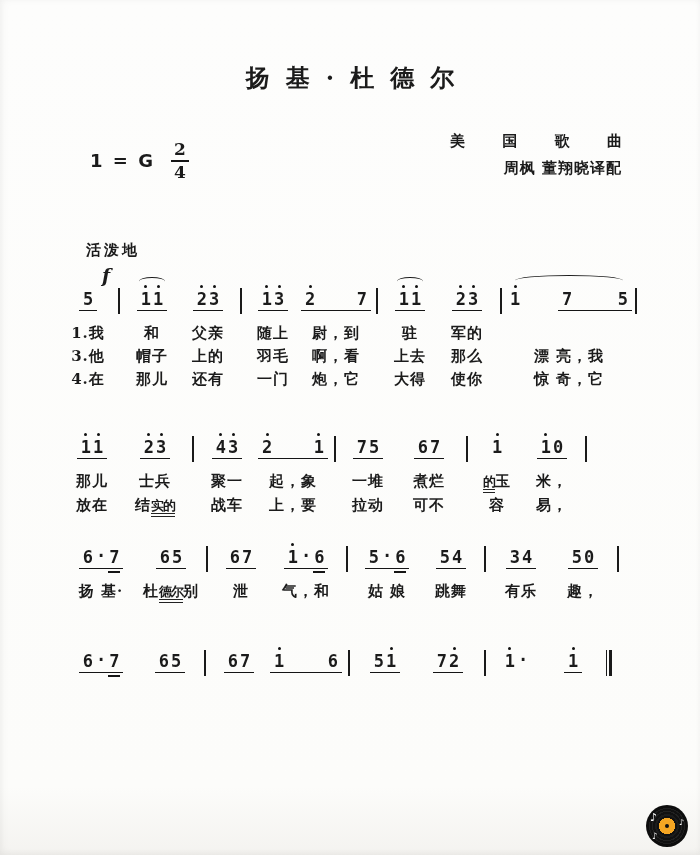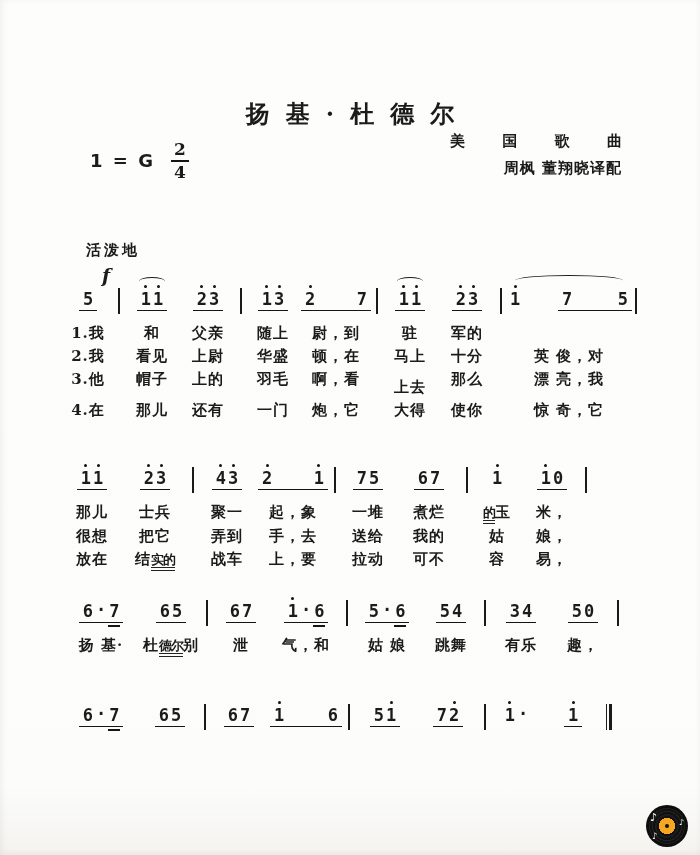--- a/index.html
+++ b/index.html
@@ -12,21 +12,20 @@
     overflow:hidden;
     color:#1b1b1b;
     font-family:"DejaVu Serif", serif;
   }
   .title{
     position:absolute;top:62px;left:0;right:0;
     text-align:center;
     font:700 24px "DejaVu Serif", serif;
     letter-spacing:16px;
     padding-left:16px;
-    margin-top:36px;
   }
   .keyrow{
     position:absolute;top:140px;left:90px;
     display:flex;align-items:center;gap:16px;
   }
   .keysig{font:700 18px "DejaVu Sans", sans-serif;letter-spacing:2px;}
   .meter{display:inline-flex;flex-direction:column;align-items:center;
     font:700 17px "DejaVu Serif", serif;line-height:1.1;}
   .meter .mtop{border-bottom:2px solid #151515;padding:0 3px 1px;}
   .meter .mbot{padding-top:1px;}
@@ -197,44 +196,29 @@
           <span class="lspace" style="width: 10px;"></span>
           <span class="lcell" style="width: 54px;">随上</span>
           <span class="lcell" style="width: 72px;">尉，到</span>
           <span class="lspace" style="width: 10px;"></span>
           <span class="lcell" style="width: 56px;">驻</span>
           <span class="lcell" style="width: 58px;">军的</span>
           <span class="lspace" style="width: 10px;"></span>
           <span class="lspace" style="width: 8px;"></span>
         </div>
         <div class="lyricrow">
-          <span class="lcell" style="width: 52px;">2.我</span>
-          <span class="lspace" style="width: 10px;"></span>
-          <span class="lcell" style="width: 56px;">看见</span>
-          <span class="lcell" style="width: 56px;">上尉</span>
-          <span class="lspace" style="width: 10px;"></span>
-          <span class="lcell" style="width: 54px;">华盛</span>
-          <span class="lcell" style="width: 72px;">顿，在</span>
-          <span class="lspace" style="width: 10px;"></span>
-          <span class="lcell" style="width: 56px;">马上</span>
-          <span class="lcell" style="width: 58px;">十分</span>
-          <span class="lspace" style="width: 10px;"></span>
-          <span class="lcell" style="width: 126px;">英 俊，对</span>
-          <span class="lspace" style="width: 8px;"></span>
-        </div>
-        <div class="lyricrow">
           <span class="lcell" style="width: 52px;">3.他</span>
           <span class="lspace" style="width: 10px;"></span>
           <span class="lcell" style="width: 56px;">帽子</span>
           <span class="lcell" style="width: 56px;">上的</span>
           <span class="lspace" style="width: 10px;"></span>
           <span class="lcell" style="width: 54px;">羽毛</span>
           <span class="lcell" style="width: 72px;">啊，看</span>
           <span class="lspace" style="width: 10px;"></span>
-          <span class="lcell" style="width: 56px; margin-top: 8px;">上去</span>
+          <span class="lcell" style="width: 56px;">上去</span>
           <span class="lcell" style="width: 58px;">那么</span>
           <span class="lspace" style="width: 10px;"></span>
           <span class="lcell" style="width: 126px;">漂 亮，我</span>
           <span class="lspace" style="width: 8px;"></span>
         </div>
         <div class="lyricrow">
           <span class="lcell" style="width: 52px;">4.在</span>
           <span class="lspace" style="width: 10px;"></span>
           <span class="lcell" style="width: 56px;">那儿</span>
           <span class="lcell" style="width: 56px;">还有</span>
@@ -316,34 +300,20 @@
           <span class="lcell" style="width: 66px;">士兵</span>
           <span class="lspace" style="width: 10px;"></span>
           <span class="lcell" style="width: 58px;">聚一</span>
           <span class="lcell" style="width: 74px;">起，象</span>
           <span class="lspace" style="width: 10px;"></span>
           <span class="lcell" style="width: 56px;">一堆</span>
           <span class="lcell" style="width: 66px;">煮烂</span>
           <span class="lspace" style="width: 10px;"></span>
           <span class="lcell" style="width: 50px;"><span class="lm">的</span>玉</span>
           <span class="lcell" style="width: 60px;">米，</span>
-          <span class="lspace" style="width: 8px;"></span>
-        </div>
-        <div class="lyricrow">
-          <span class="lcell" style="width: 60px;">很想</span>
-          <span class="lcell" style="width: 66px;">把它</span>
-          <span class="lspace" style="width: 10px;"></span>
-          <span class="lcell" style="width: 58px;">弄到</span>
-          <span class="lcell" style="width: 74px;">手，去</span>
-          <span class="lspace" style="width: 10px;"></span>
-          <span class="lcell" style="width: 56px;">送给</span>
-          <span class="lcell" style="width: 66px;">我的</span>
-          <span class="lspace" style="width: 10px;"></span>
-          <span class="lcell" style="width: 50px;">姑</span>
-          <span class="lcell" style="width: 60px;">娘，</span>
           <span class="lspace" style="width: 8px;"></span>
         </div>
         <div class="lyricrow">
           <span class="lcell" style="width: 60px;">放在</span>
           <span class="lcell" style="width: 66px;">结<span class="lm">实的</span></span>
           <span class="lspace" style="width: 10px;"></span>
           <span class="lcell" style="width: 58px;">战车</span>
           <span class="lcell" style="width: 74px;">上，要</span>
           <span class="lspace" style="width: 10px;"></span>
           <span class="lcell" style="width: 56px;">拉动</span>

